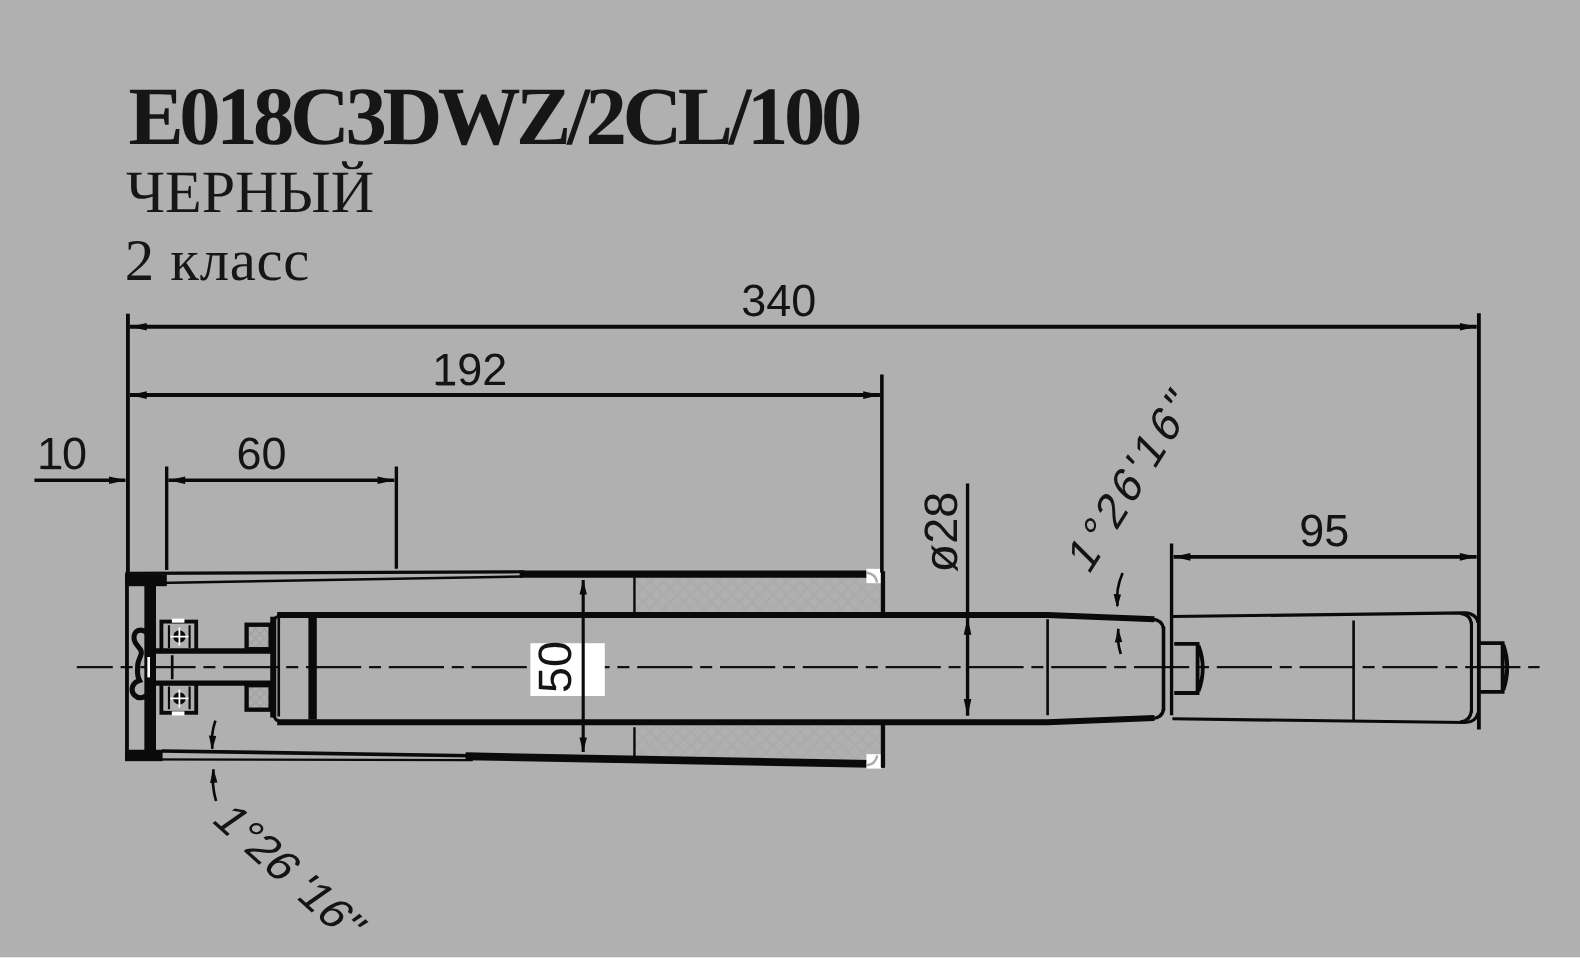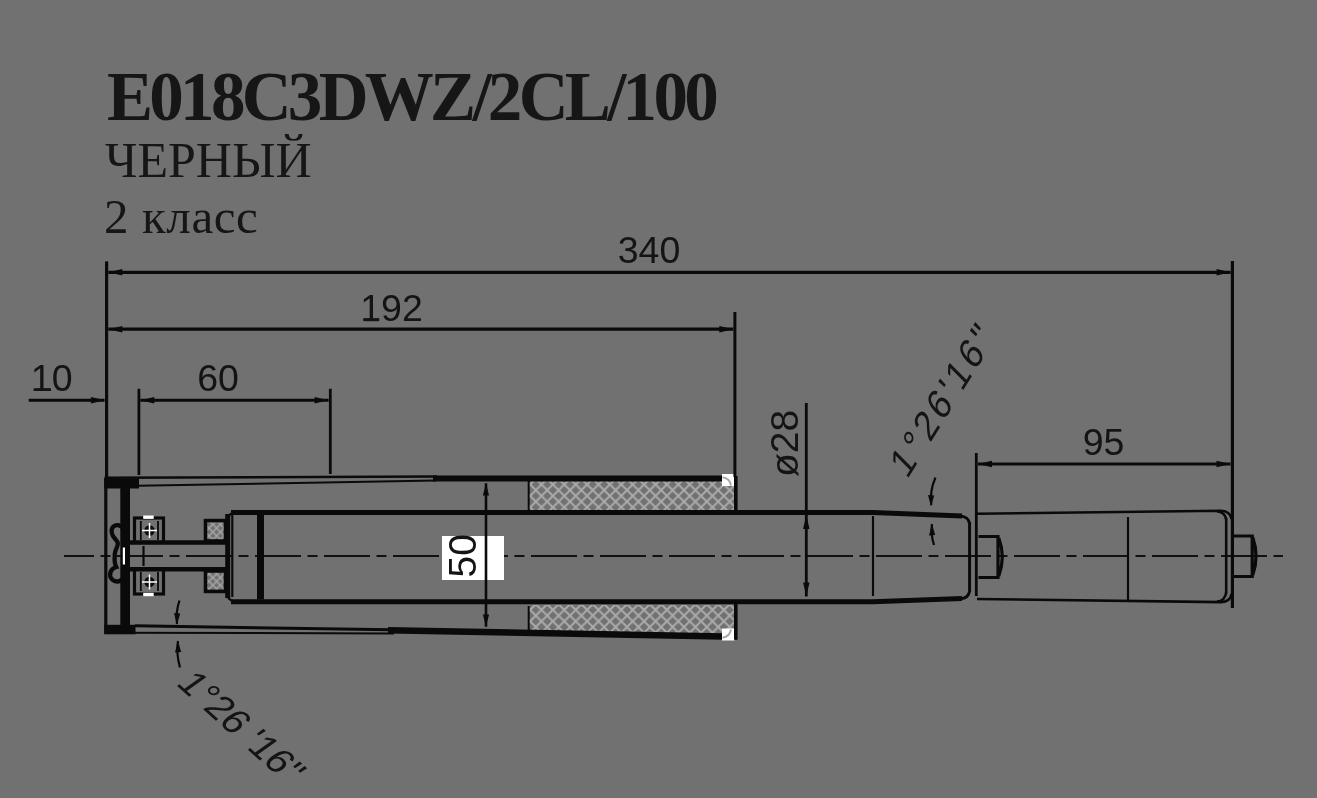--- a/index.html
+++ b/index.html
@@ -1,16 +1,16 @@
 <!DOCTYPE html>
 <html><head>
 <meta charset="utf-8">
 <style>
 html,body{margin:0;padding:0;background:#fff;}
-#page{position:relative;width:1317px;height:798px;background:#8b5cf6;overflow:hidden;filter:grayscale(1);}
+#page{position:relative;width:1317px;height:798px;background:#84cc16;overflow:hidden;filter:grayscale(1);}
 svg{position:absolute;left:0;top:0;}
 </style>
 </head>
 <body>
 <div id="page">
 <svg width="1317" height="798" viewBox="0 0 1317 798" fill="none">
 
   <g fill="#161616" stroke="none">
     <text x="107" y="120" font-family="Liberation Serif" font-weight="bold" font-size="69px" letter-spacing="-3.7px">E018C3DWZ/2CL/100</text>
     <text x="105" y="177" font-family="Liberation Serif" font-size="50px">ЧЕРНЫЙ</text>

